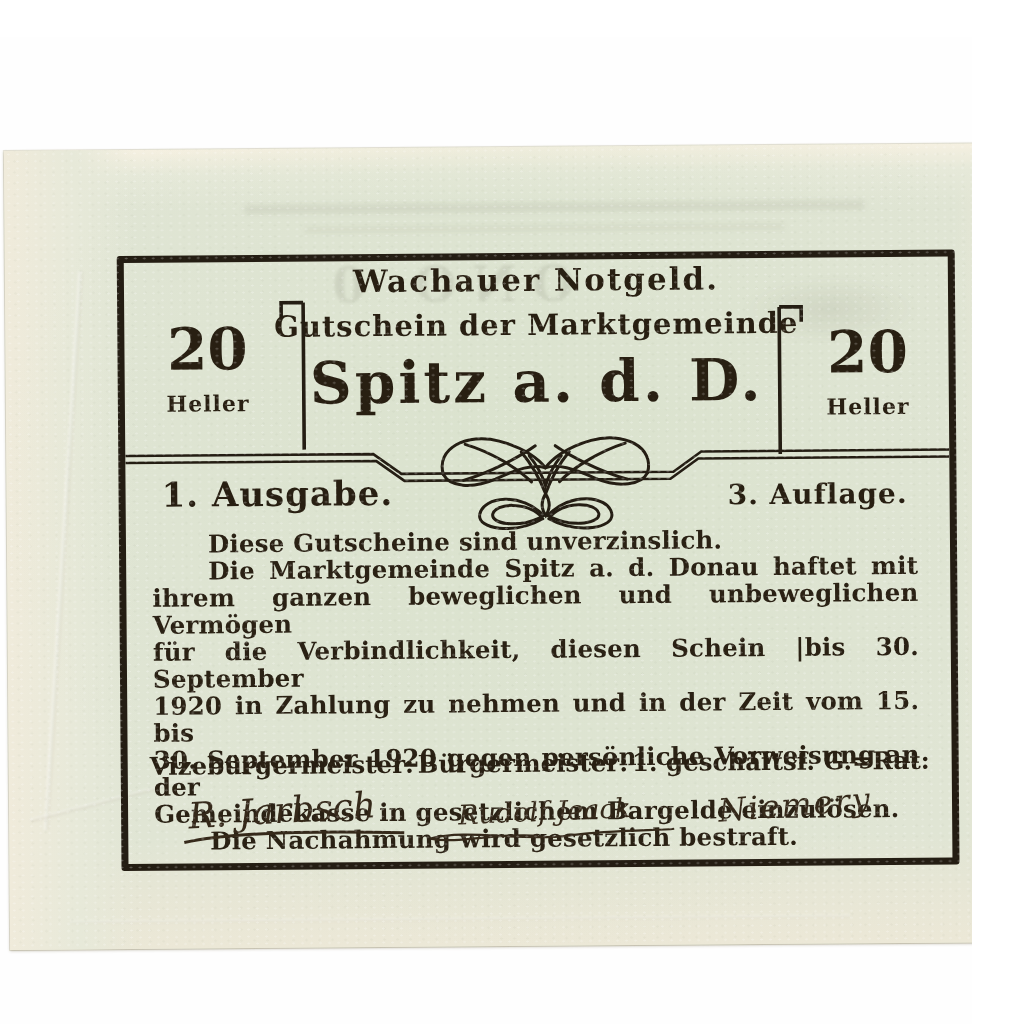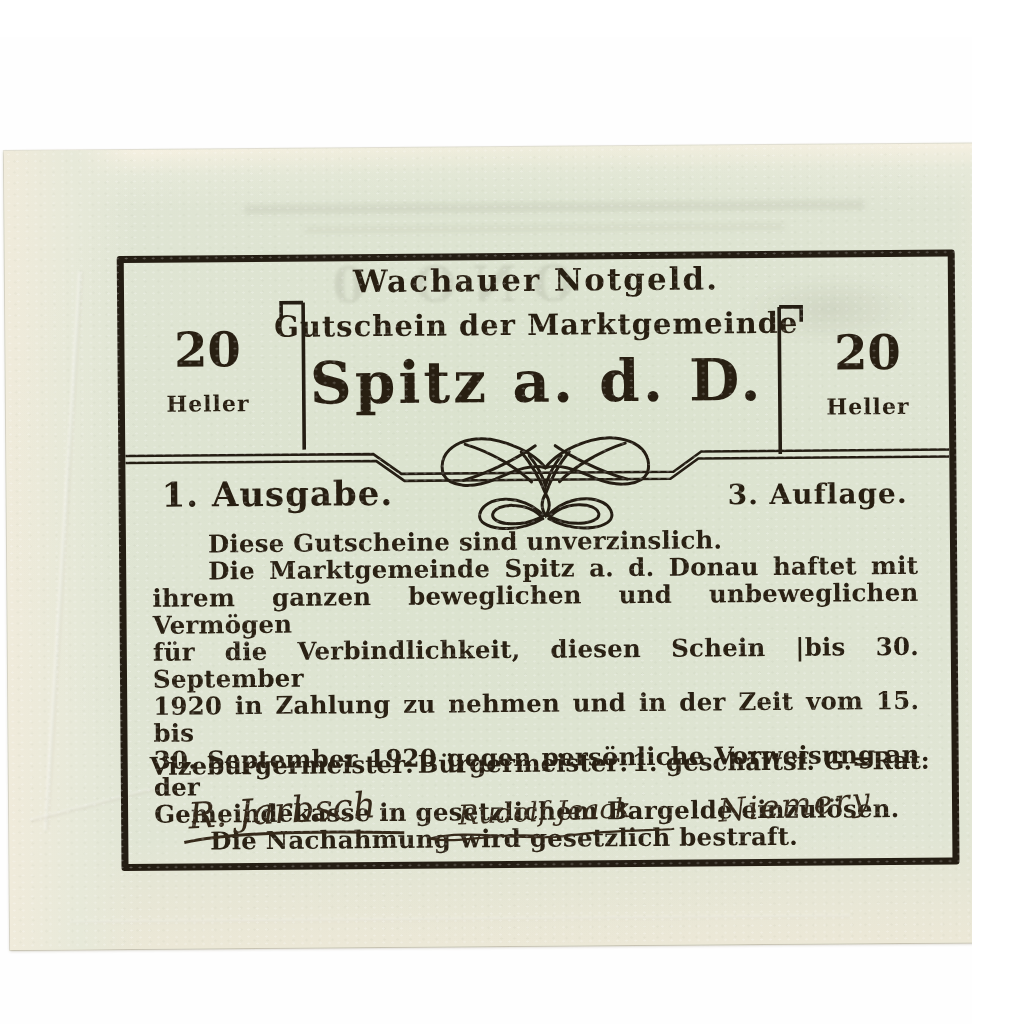--- a/index.html
+++ b/index.html
@@ -45,21 +45,21 @@
          opacity:.09;filter:blur(1.4px);transform:scaleX(-1);}
   
   .hdr{position:absolute;left:0;right:0;text-align:center;}
   .title{top:2px;font-size:31px;font-weight:bold;letter-spacing:2px;}
   .subtitle{top:48px;font-size:29px;font-weight:bold;letter-spacing:1px;}
   .place{top:88px;font-size:58px;font-weight:bold;letter-spacing:3px;}
   
   .denom{position:absolute;text-align:center;}
   .denom-l{left:28px;top:48px;width:110px;}
   .denom-r{right:26px;top:56px;width:110px;}
-  .denom .val{font-size:48px;font-weight:bold;line-height:78px;display:block;}
+  .denom .val{font-size:58px;font-weight:bold;line-height:78px;display:block;}
   .denom .unit{font-size:22px;font-weight:bold;display:block;margin-top:2px;letter-spacing:1px;}
   .bracket{position:absolute;}
   .bracket-l{left:150px;top:36px;}
   .bracket-r{right:140px;top:44px;}
   
   .divider{position:absolute;left:0px;top:184px;width:824px;height:46px;}
   .knot{position:absolute;left:308px;top:162px;width:224px;height:120px;}
   
   .edition{position:absolute;font-weight:bold;}
   .ed-l{left:36px;top:212px;font-size:34px;letter-spacing:1px;}

